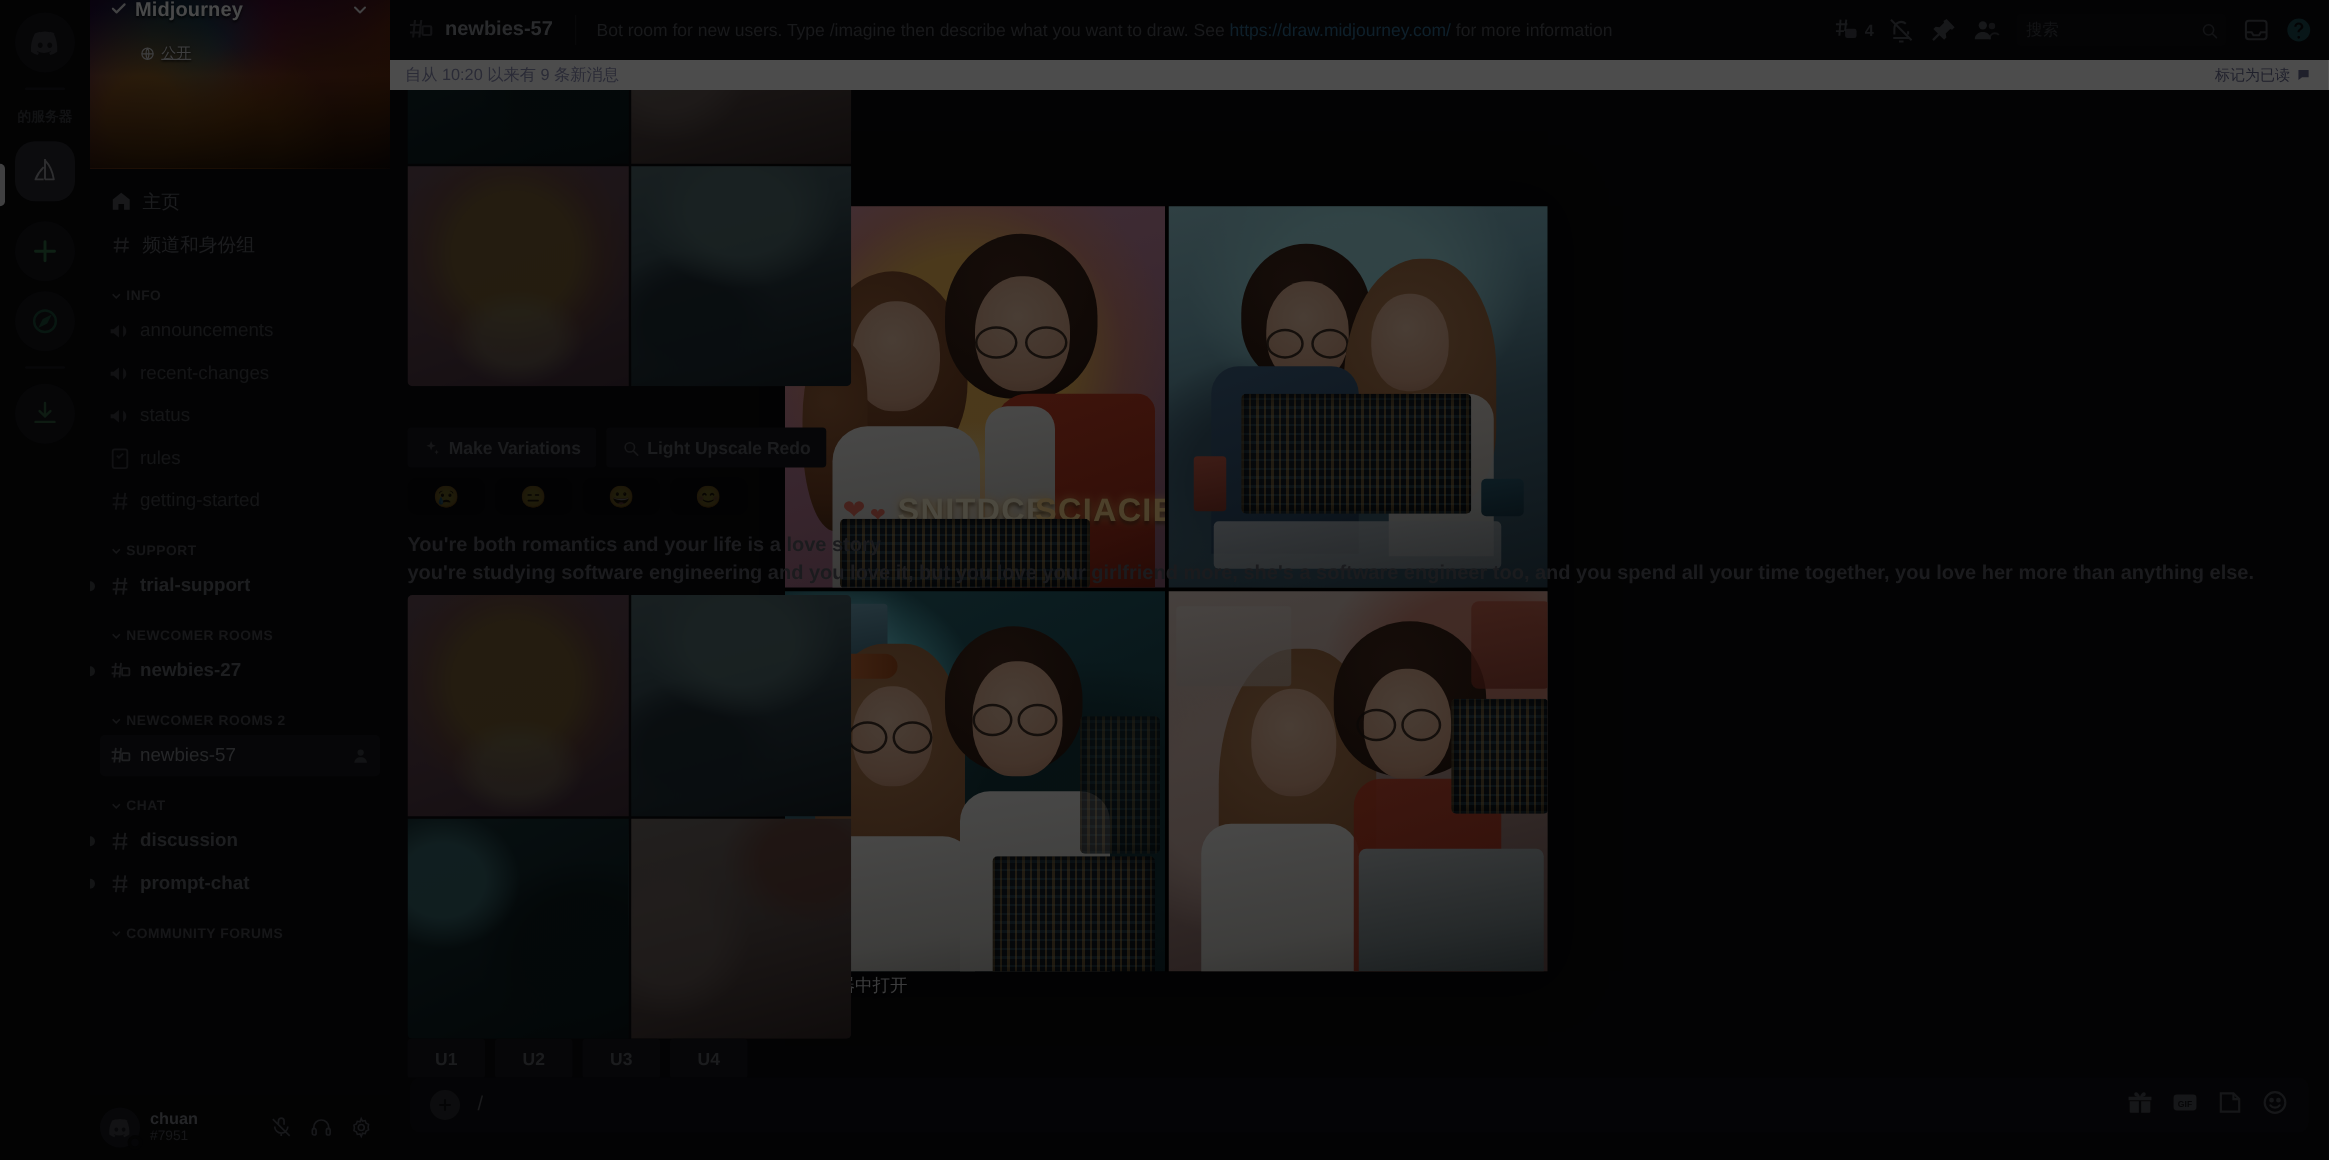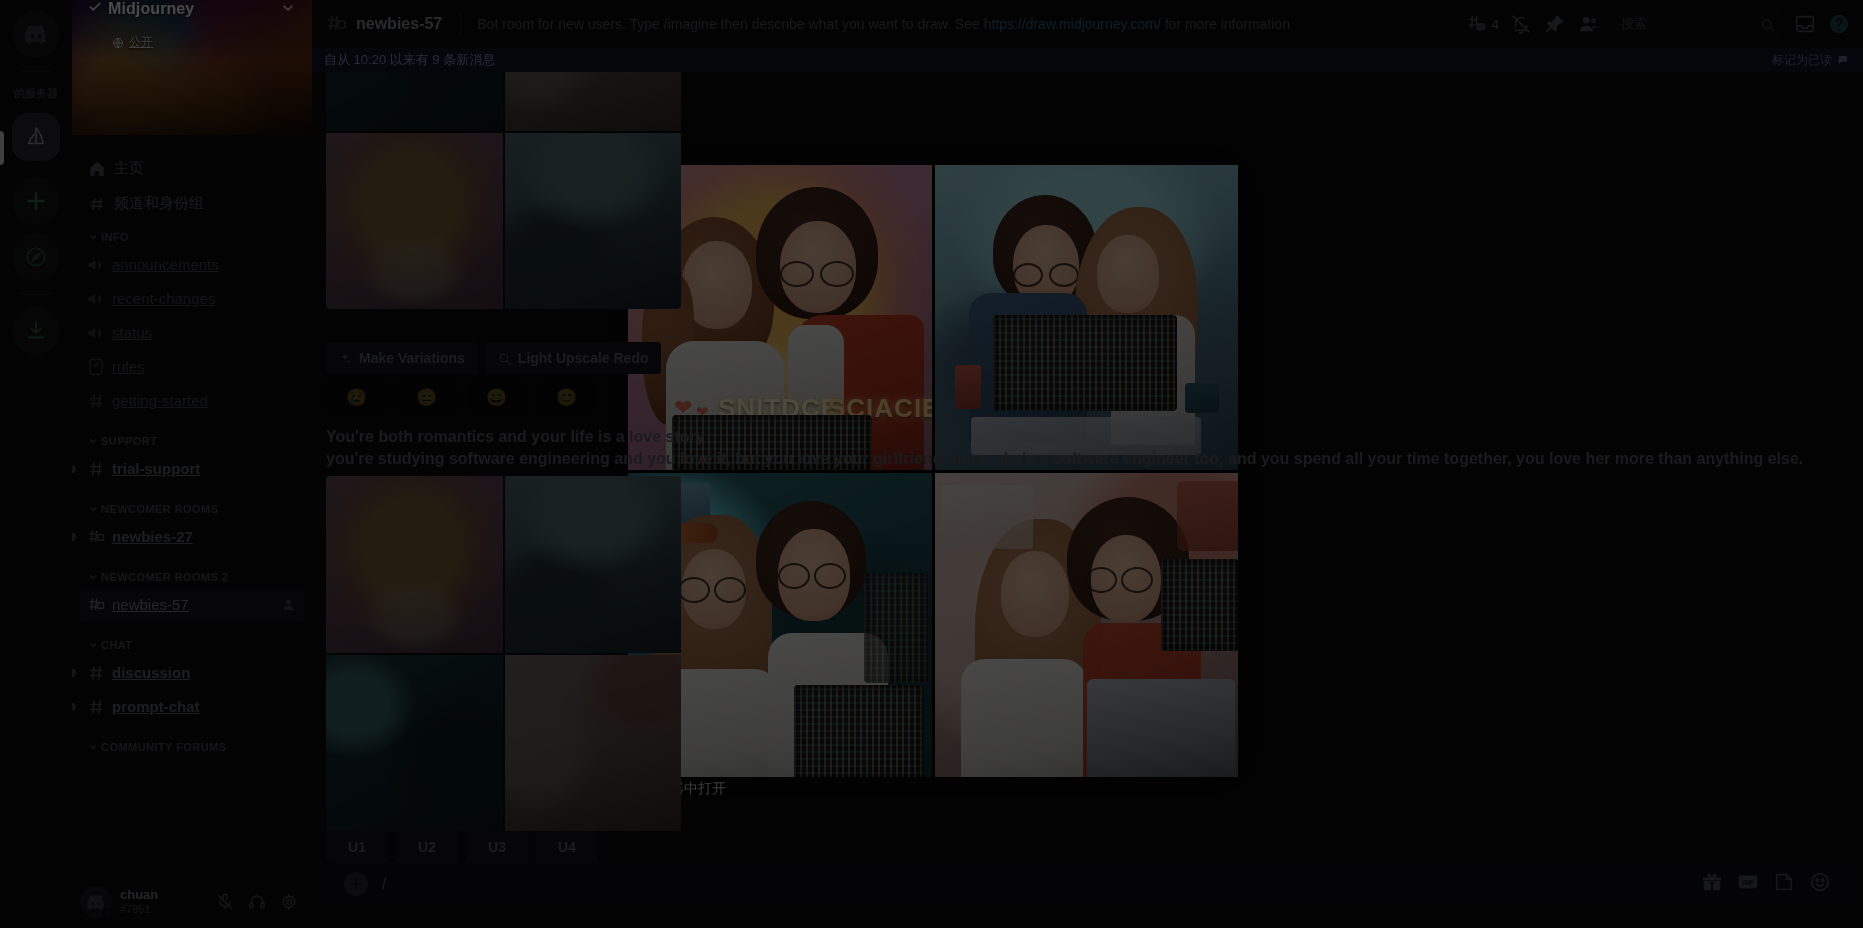--- a/index.html
+++ b/index.html
@@ -59,34 +59,34 @@
   .verif { width:14px; height:14px; color:#dcdde1; display:inline-flex; }
   .chev { margin-left:auto; color:#dcdde1; width:16px; height:16px; }
   .server-sub { position:absolute; top:34px; left:40px; z-index:2;
       display:flex; align-items:center; gap:5px; color:#cfd0d4; font-size:12px;
       text-shadow:0 1px 2px rgba(0,0,0,.8);text-decoration:underline; }
   .server-sub svg { width:12px; height:12px; }
 
   .chan-scroll { flex:1; overflow:hidden; padding-top: 8px; }
   .nav-item {
     height: 34px; margin: 1px 8px; border-radius:4px;
-    display:flex; align-items:flex-end; gap:8px; padding: 0 8px;
+    display:flex; align-items:center; gap:8px; padding: 0 8px;
     color:#5d5f66; font-size:15px;
   }
   .nav-item svg { width:18px; height:18px; flex:0 0 auto; opacity:.85; }
   .cat {
     display:flex; align-items:center; gap:3px;
     padding: 17px 8px 4px 8px; margin-left:8px;
     color:#4a4c52; font-size:11px; font-weight:700; letter-spacing:.45px;
   }
   .cat svg { width:10px; height:10px; }
   .chan {
     height: 33px; margin: 1px 8px; border-radius:4px;
     display:flex; align-items:center; gap:6px; padding: 0 8px 0 6px;
-    color:#44464c; font-size:15px; position:relative;text-decoration:underline;
+    color:#44464c; font-size:15px; position:relative;
   }
   .chan .ghash { width:20px; height:20px; flex:0 0 auto; opacity:.8; }
   .chan .cname { overflow:hidden; white-space:nowrap; text-overflow:ellipsis; }
   .chan.active { background:#17171c; color:#7e8188; }
   .chan.bold { color:#62656c; font-weight:600; }
   .chan .unread-dot {
     position:absolute; left:-8px; width:4px; height:8px; border-radius:0 4px 4px 0;
     background:#44464c;
   }
   .chan .tag-ico { margin-left:auto; width:15px; height:15px; color:#3f4147; }
@@ -127,21 +127,21 @@
   .searchbox {
     width:168px; height:26px; background:#0f0f13; border-radius:4px;
     display:flex; align-items:center; padding:0 6px 0 8px; margin:0 6px;
   }
   .searchbox .ph { color:#3f4147; font-size:13px; flex:1; }
   .searchbox svg { width:15px; height:15px; color:#3f4147; }
   .help-ico { color:#1d4a52; }
 
   
   .newbar {
-    height: 24px; margin: 0 0 0 0; background:#0f172a;
+    height: 24px; margin: 0 0 0 0; background:#ffffff;
     display:flex; align-items:center; padding: 0 12px;
     color:#8d8fb5; font-size:13px; position:relative; z-index:4;
   }
   .newbar .right { margin-left:auto; display:flex; align-items:center; gap:5px; color:#6a6c92; font-size:12px; }
   .newbar .right svg { width:14px; height:14px; }
 
   
   .msgarea { flex:1; position:relative; overflow:hidden; }
 
   .mj-grid-small {

